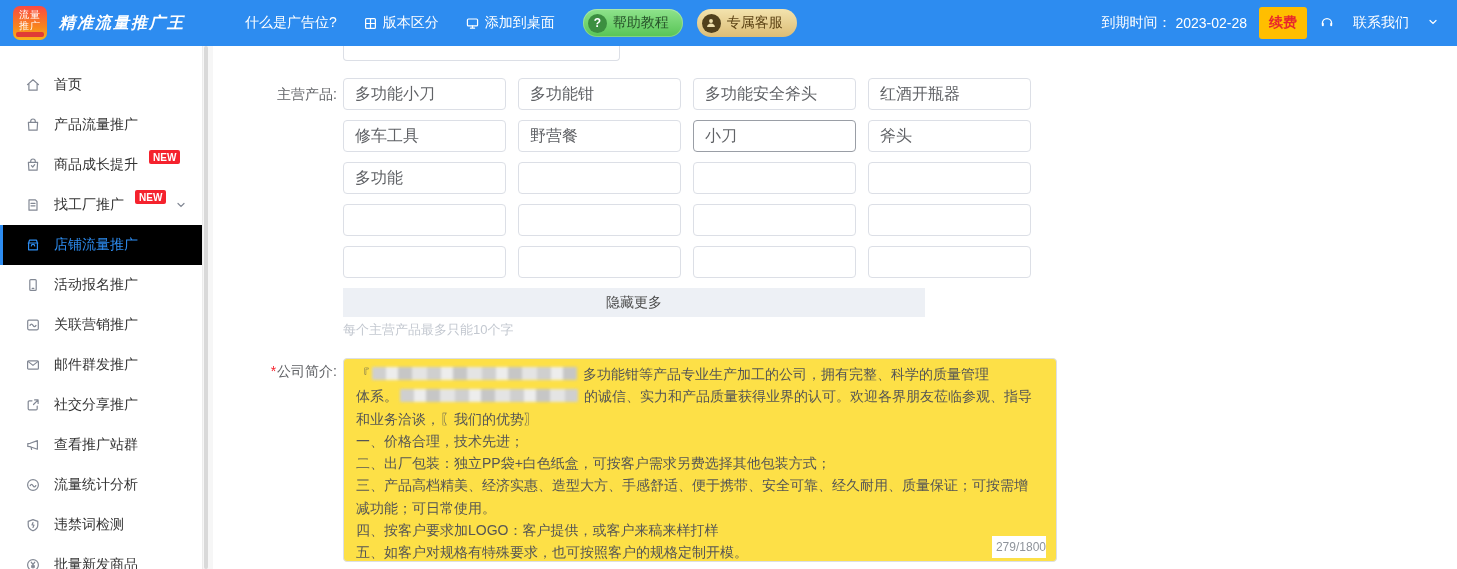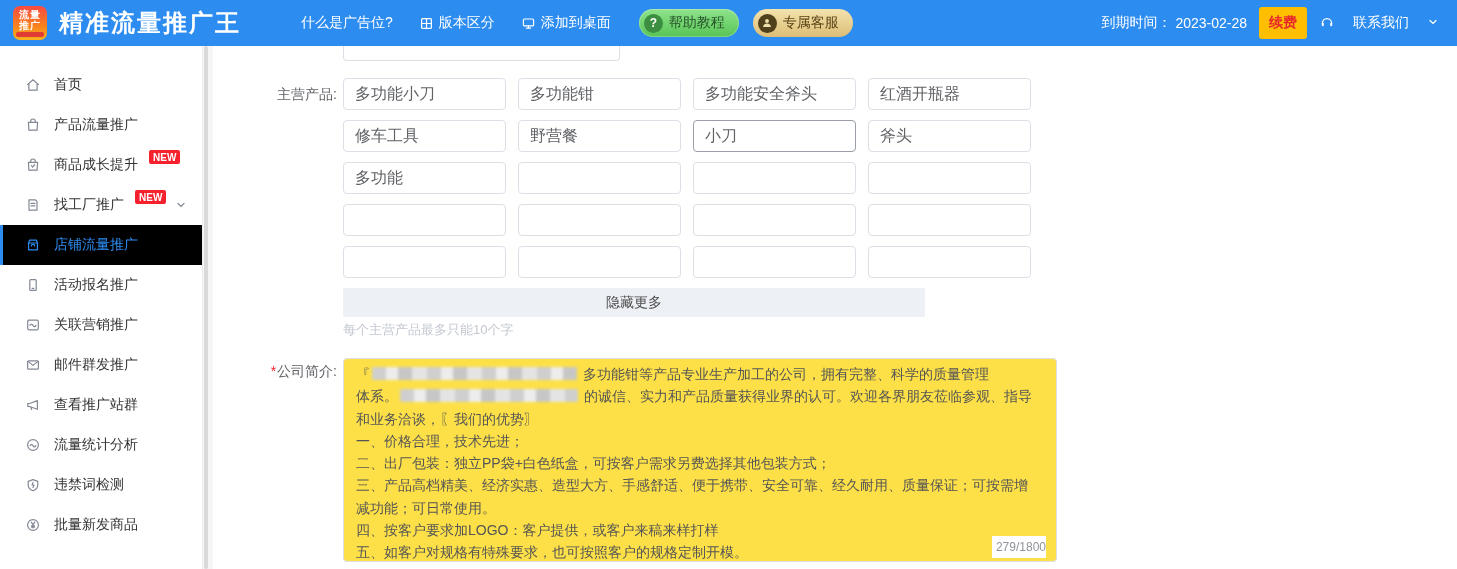--- a/index.html
+++ b/index.html
@@ -6,23 +6,23 @@
   html,body { width:1457px; height:569px; overflow:hidden; background:#fff;
     font-family:"Liberation Sans","DejaVu Sans",sans-serif; }
   .stage { position:relative; width:1457px; height:569px; background:#fff; }
 
   
   .header { position:absolute; top:0; left:0; width:100%; height:46px;
     background:#2d8cf0; display:flex; align-items:center; color:#fff; }
   .logo { width:34px; height:34px; margin-left:13px; border-radius:7px; flex:0 0 auto;
     background:linear-gradient(180deg,#fb4a42 0%,#f8851d 62%,#f9b31c 100%);
     display:flex; flex-direction:column; align-items:center; justify-content:center; }
-  .logo-line { font-size:10px; line-height:11px; font-weight:bold; color:#fff; letter-spacing:1px; }
+  .logo-line { font-size:10px; line-height:11px; font-weight:normal; color:#fff; letter-spacing:1px; }
   .logo-ribbon { width:28px; height:5px; margin-top:1px; border-radius:2px; background:#e03c36; }
-  .app-title { margin-left:12px; font-size:24px; font-weight:bold; letter-spacing:2px; white-space:nowrap; }
+  .app-title { margin-left:12px; font-size:16px; font-weight:bold; letter-spacing:2px; white-space:nowrap;font-style:italic; }
   .header-nav { display:flex; align-items:center; margin-left:60px; gap:26px; font-size:14px; white-space:nowrap;text-align:center; }
   .nav-item { display:flex; align-items:center; gap:5px; cursor:pointer; }
   .nav-item svg { display:block; }
   .pill { height:28px; border-radius:15px; display:flex; align-items:center; gap:6px;
     padding:0 14px 0 5px; font-size:14px; cursor:pointer; white-space:nowrap; }
   .pill-help { margin-left:28px; background:linear-gradient(180deg,#8fe38c,#57c455);
     color:#27542a; box-shadow:inset 0 0 0 1px rgba(255,255,255,.25); }
   .help-badge { width:19px; height:19px; border-radius:50%; background:#3c8f40; color:#fff;
     font-size:12px; font-weight:bold; display:flex; align-items:center; justify-content:center; }
   .pill-service { margin-left:14px; background:linear-gradient(180deg,#f3e3ae,#dcbd76); color:#5e4517; }
@@ -234,20 +234,29 @@
     <div class="side-item">
       <span>
           <svg width="16" height="16" viewBox="0 0 16 16" fill="none" stroke="currentColor" stroke-width="1.2" stroke-linecap="round" stroke-linejoin="round">
             <rect x="2.6" y="3.8" width="10.8" height="8.4" rx="1"></rect>
             <path d="M3.3 4.6 L8 8.4 L12.7 4.6"></path>
           </svg>
         </span>
       <span>邮件群发推广</span>
     </div>
 
+    <div class="side-item">
+      <span>
+          <svg width="16" height="16" viewBox="0 0 16 16" fill="none" stroke="currentColor" stroke-width="1.2" stroke-linecap="round" stroke-linejoin="round">
+            <path d="M7 3.8 H4.3 a1.1 1.1 0 0 0 -1.1 1.1 v6.8 a1.1 1.1 0 0 0 1.1 1.1 h6.8 a1.1 1.1 0 0 0 1.1 -1.1 V9"></path>
+            <path d="M9.6 2.9 h3.5 v3.5 M12.9 3.1 L8.5 7.5"></path>
+          </svg>
+        </span>
+      <span>社交分享推广</span>
+    </div>
 
     <div class="side-item">
       <span>
           <svg width="16" height="16" viewBox="0 0 16 16" fill="none" stroke="currentColor" stroke-width="1.2" stroke-linecap="round" stroke-linejoin="round">
             <path d="M2.8 6.6 v2.8 l2.4 .3 L12.4 12.2 V3.6 L5.2 6.3 z M6 9.9 l.6 2.6"></path>
           </svg>
         </span>
       <span>查看推广站群</span>
     </div>
 

